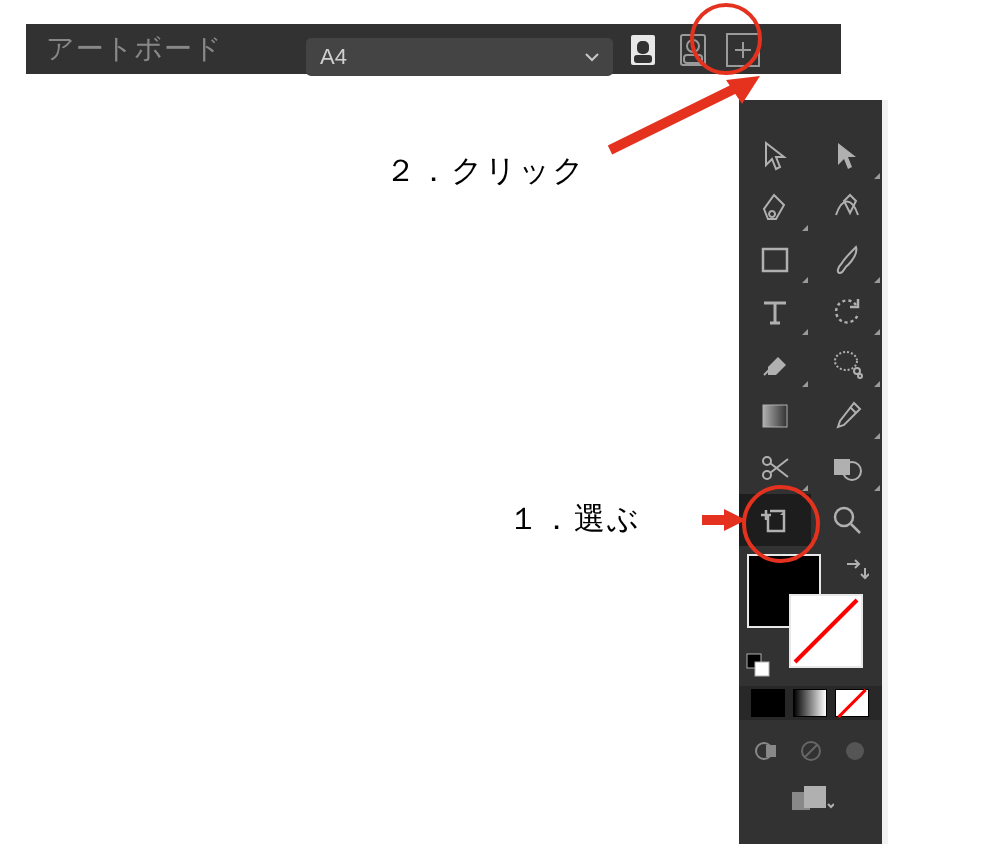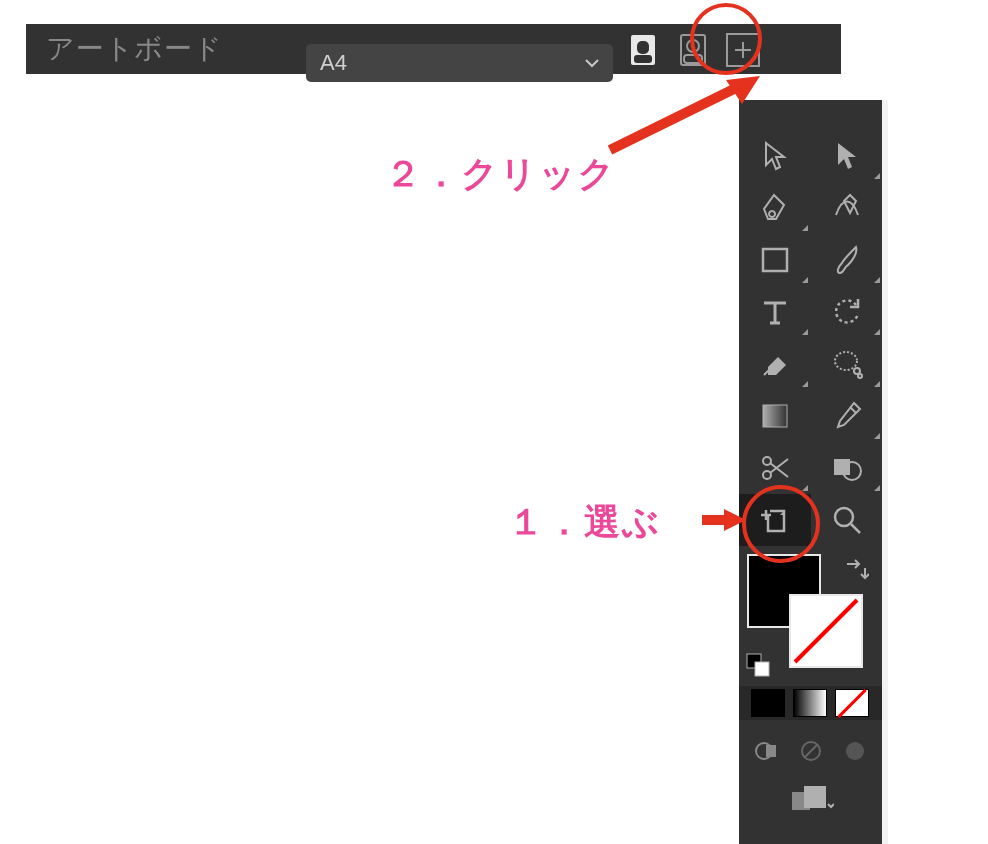--- a/index.html
+++ b/index.html
@@ -24,21 +24,21 @@
   }
   .topbar-label {
     color: #888888;
     font-size: 28px;
     padding-left: 20px;
     letter-spacing: 1px;
   }
   .preset-select {
     position: absolute;
     left: 280px;
-    top: 20px;
+    top: 14px;
     width: 307px;
     height: 38px;
     background: #444444;
     border: none;
     border-radius: 5px;
     display: flex;
     align-items: center;
     justify-content: space-between;
     padding: 0 14px;
     color: #d0d0d0;
@@ -134,21 +134,21 @@
   .view-row .vbtn { width:32px;height:28px; display:flex;align-items:center;justify-content:center;}
 
   .docsel {
     display:flex; align-items:center; justify-content:center; margin-top:14px;
   }
 
   
   .sliver { position:absolute; left:882px; top:100px; width:6px; height:744px; background:#f2f2f2; }
 
   
-  .anno { position:absolute; color:#ec4899; font-weight:700; font-size:36px; letter-spacing:2px; pointer-events:none;}
+  .anno { position:absolute; color:#000000; font-weight:400; font-size:31px; letter-spacing:2px; pointer-events:none;}
   .circle-anno { position:absolute; border:4px solid #e5321e; border-radius:50%; pointer-events:none;}
   .arrow-anno { position:absolute; pointer-events:none; }
 </style>
 </head>
 <body>
 
 <div class="topbar">
   <span class="topbar-label">アートボード</span>
 
   <div class="preset-select">

